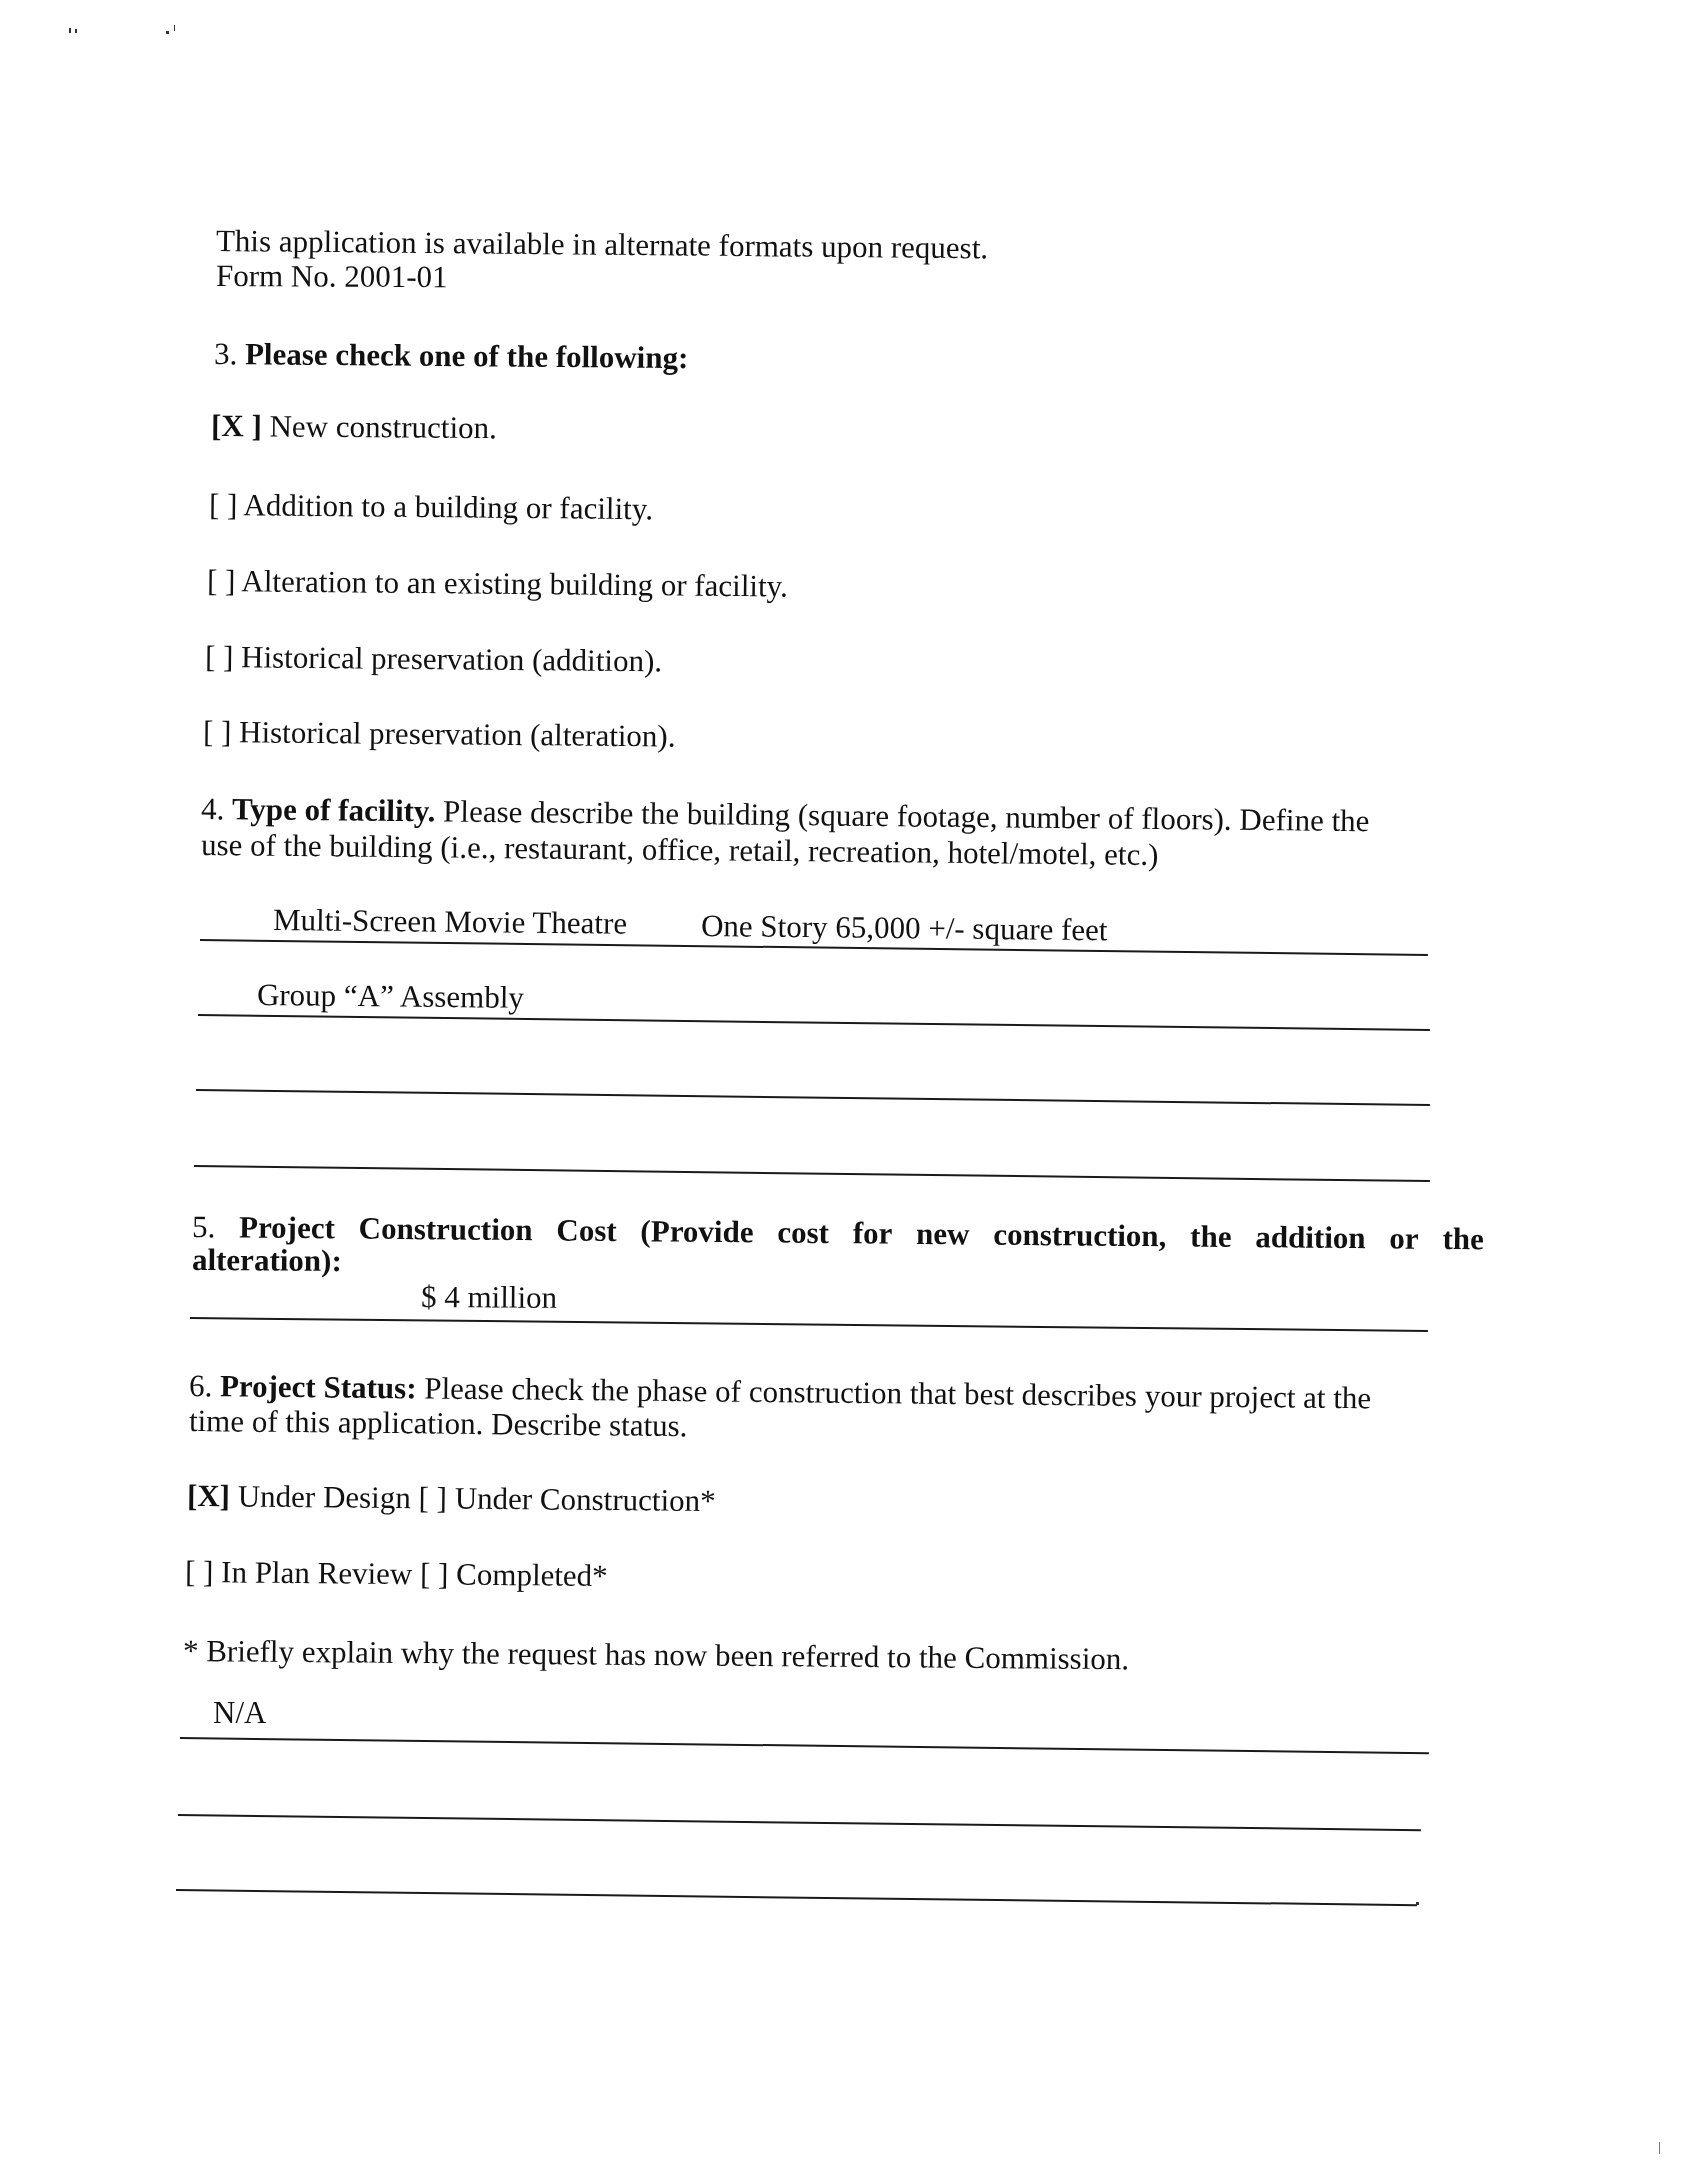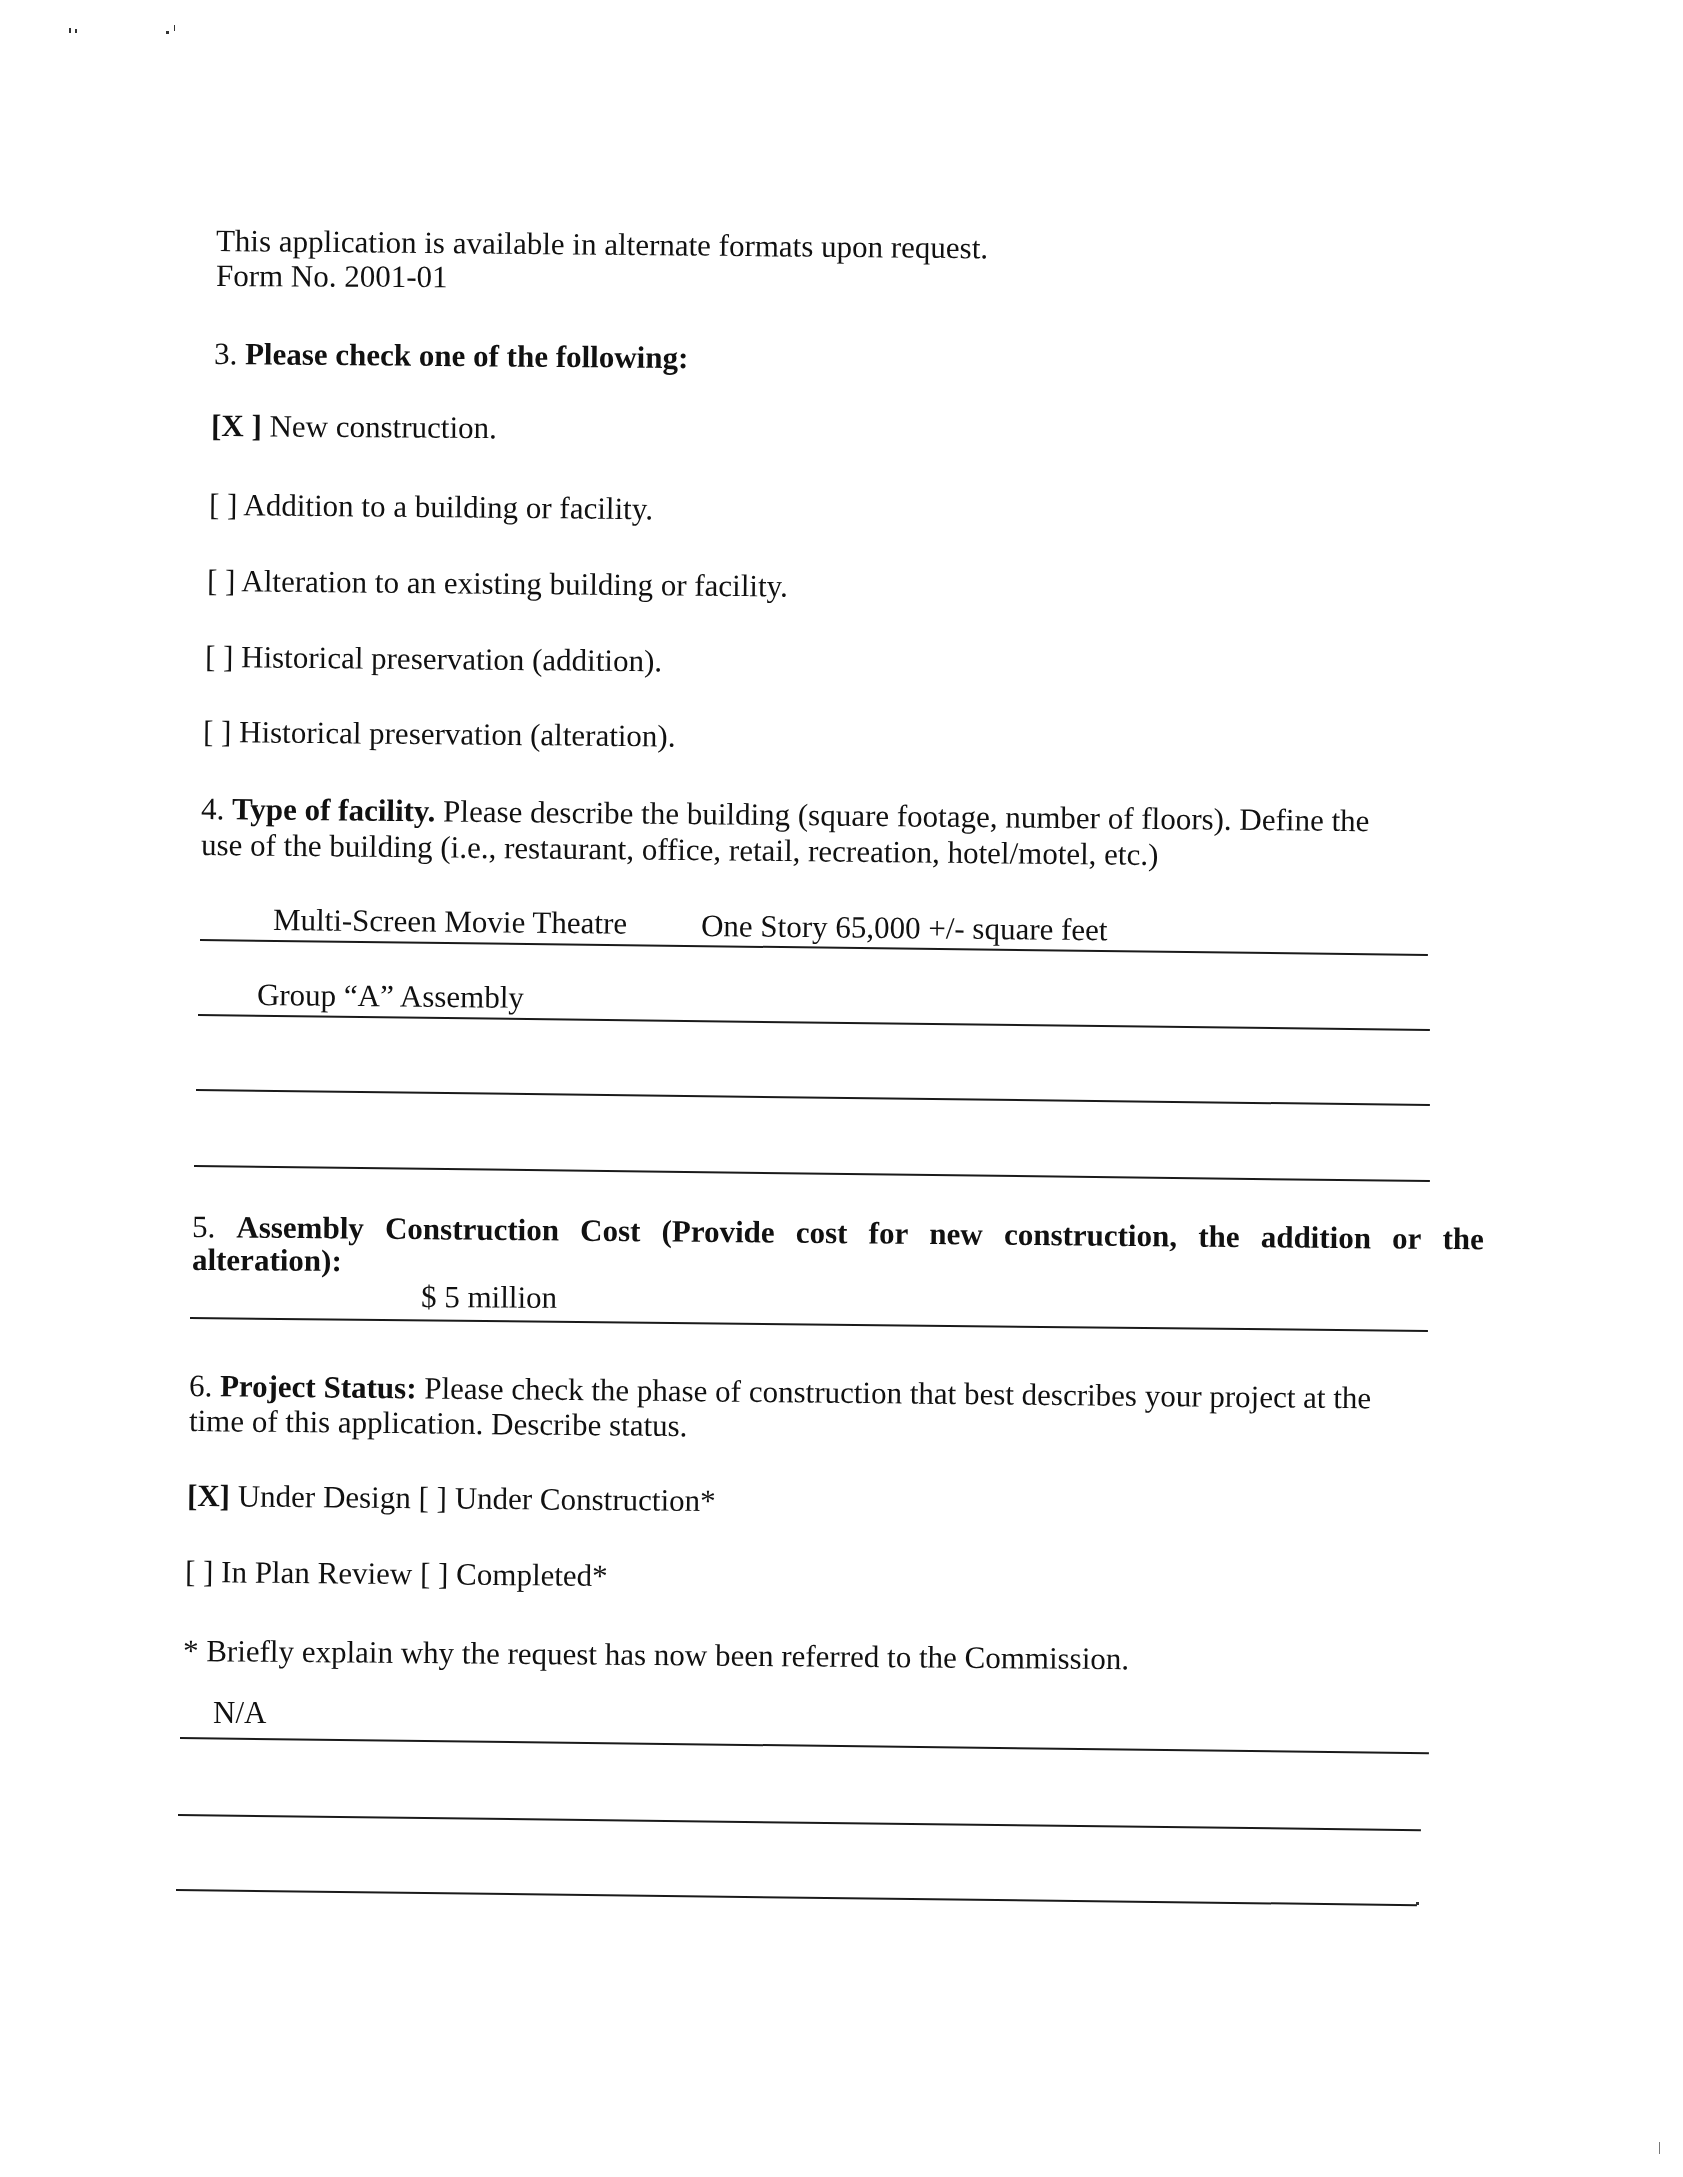--- a/index.html
+++ b/index.html
@@ -68,37 +68,37 @@
 <div class="txt" style="left:257px;top:978px;transform:rotate(0.6deg);">
   <span>Group “A” Assembly</span>
 </div>
 <div class="rule" style="left:198px;top:1014px;width:1232px;transform:rotate(0.7deg);"></div>
 
 <div class="rule" style="left:196px;top:1089px;width:1234px;transform:rotate(0.7deg);"></div>
 <div class="rule" style="left:194px;top:1165px;width:1236px;transform:rotate(0.7deg);"></div>
 
 <div class="para b just" style="left:192px;top:1210px;width:1292px;transform:rotate(0.55deg);" id="s5line">
     <span style="font-weight: normal;">5.</span>
-    <span>Assembly</span>
+    <span>Project</span>
     <span>Construction</span>
     <span>Cost</span>
     <span>(Provide</span>
     <span>cost</span>
     <span>for</span>
     <span>new</span>
     <span>construction,</span>
     <span>the</span>
     <span>addition</span>
     <span>or</span>
     <span>the</span>
   </div>
 <div class="txt b" style="left:192px;top:1243px;transform:rotate(0.4deg);">alteration):</div>
 
 <div class="txt" style="left:421px;top:1280px;transform:rotate(0.4deg);">
-  <span>$ 5 million</span>
+  <span>$ 4 million</span>
 </div>
 <div class="rule" style="left:190px;top:1317px;width:1238px;transform:rotate(0.6deg);"></div>
 
 <div class="para" style="left:189px;top:1369px;transform:rotate(0.6deg);">
   <span>6.</span>
   <span class="b">Project Status:</span>
   <span>Please check the phase of construction that best describes your project at the</span>
 </div>
 <div class="txt" style="left:189px;top:1404px;transform:rotate(0.6deg);">time of this application. Describe status.</div>
 

